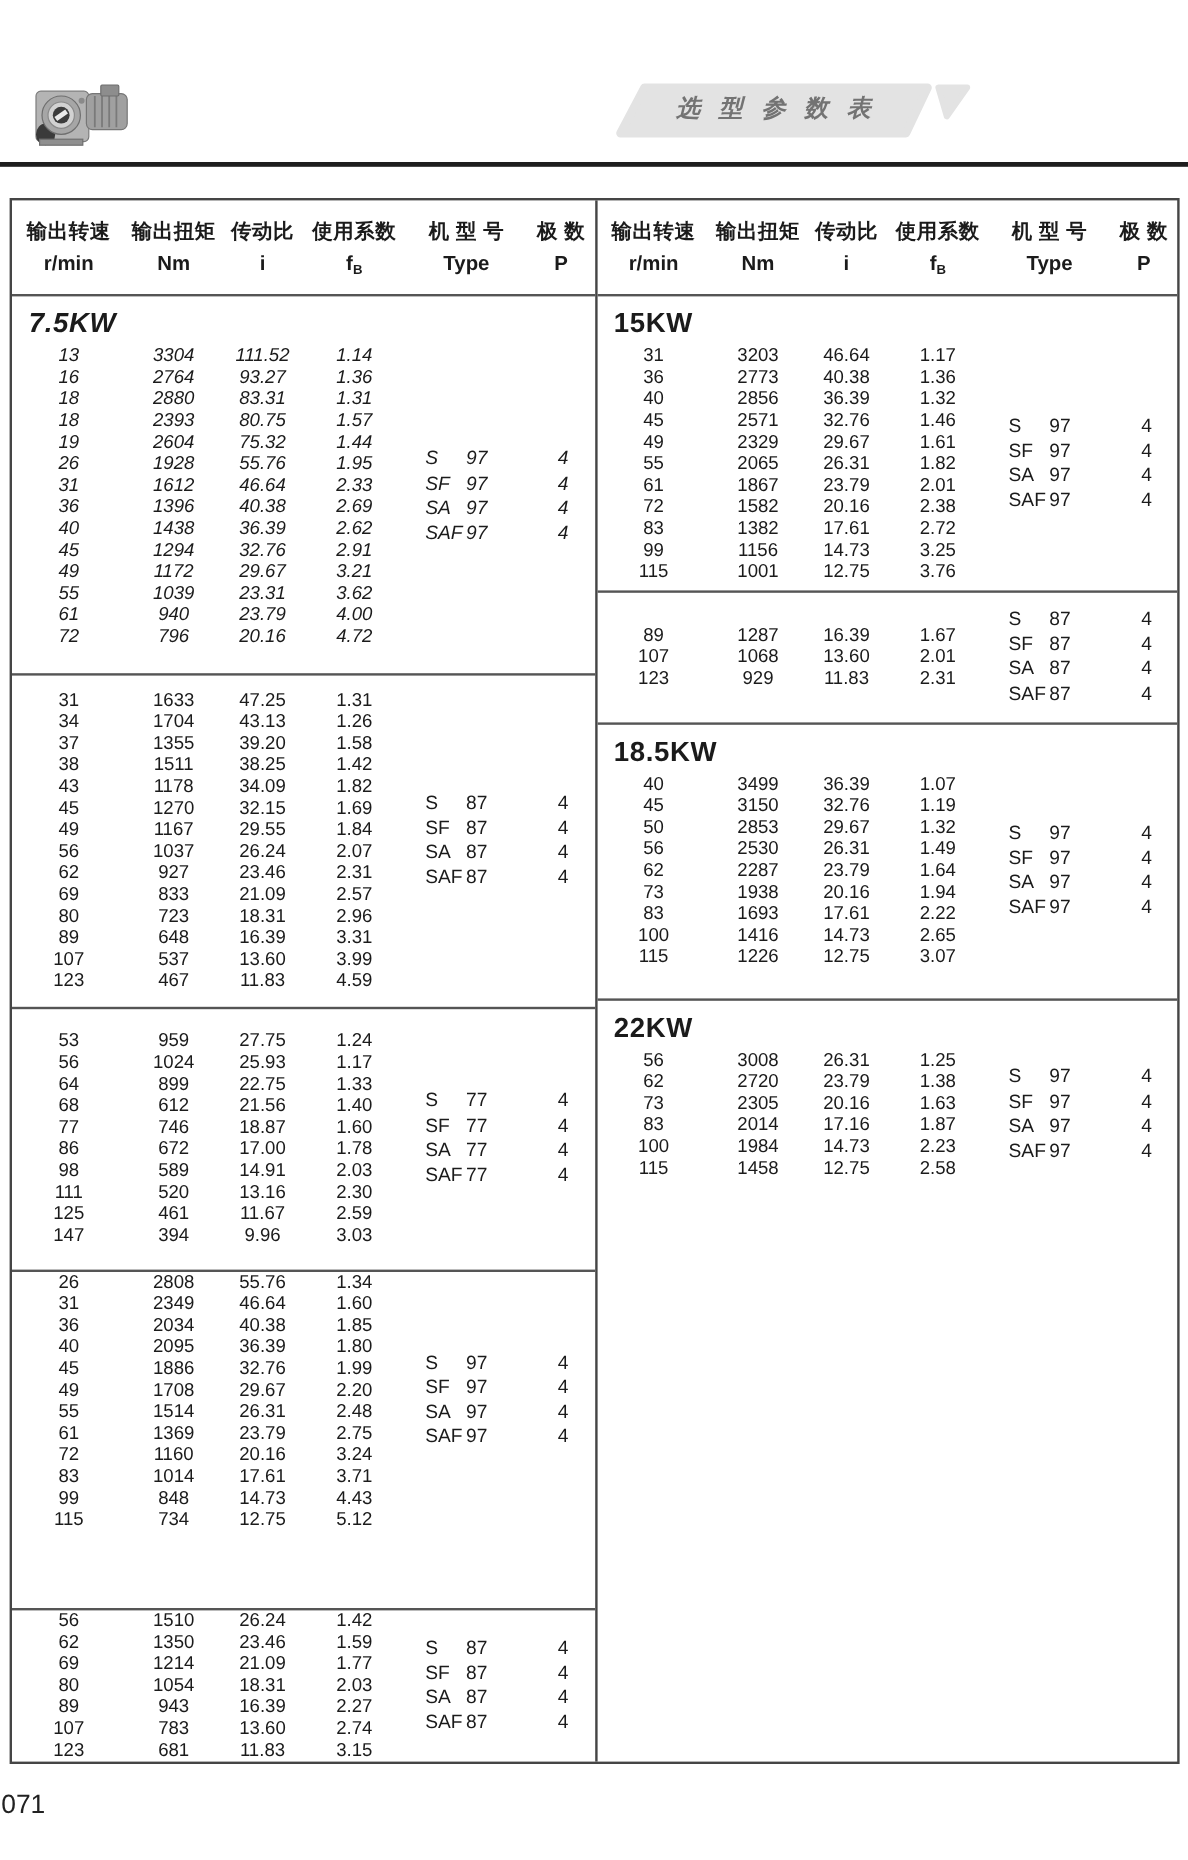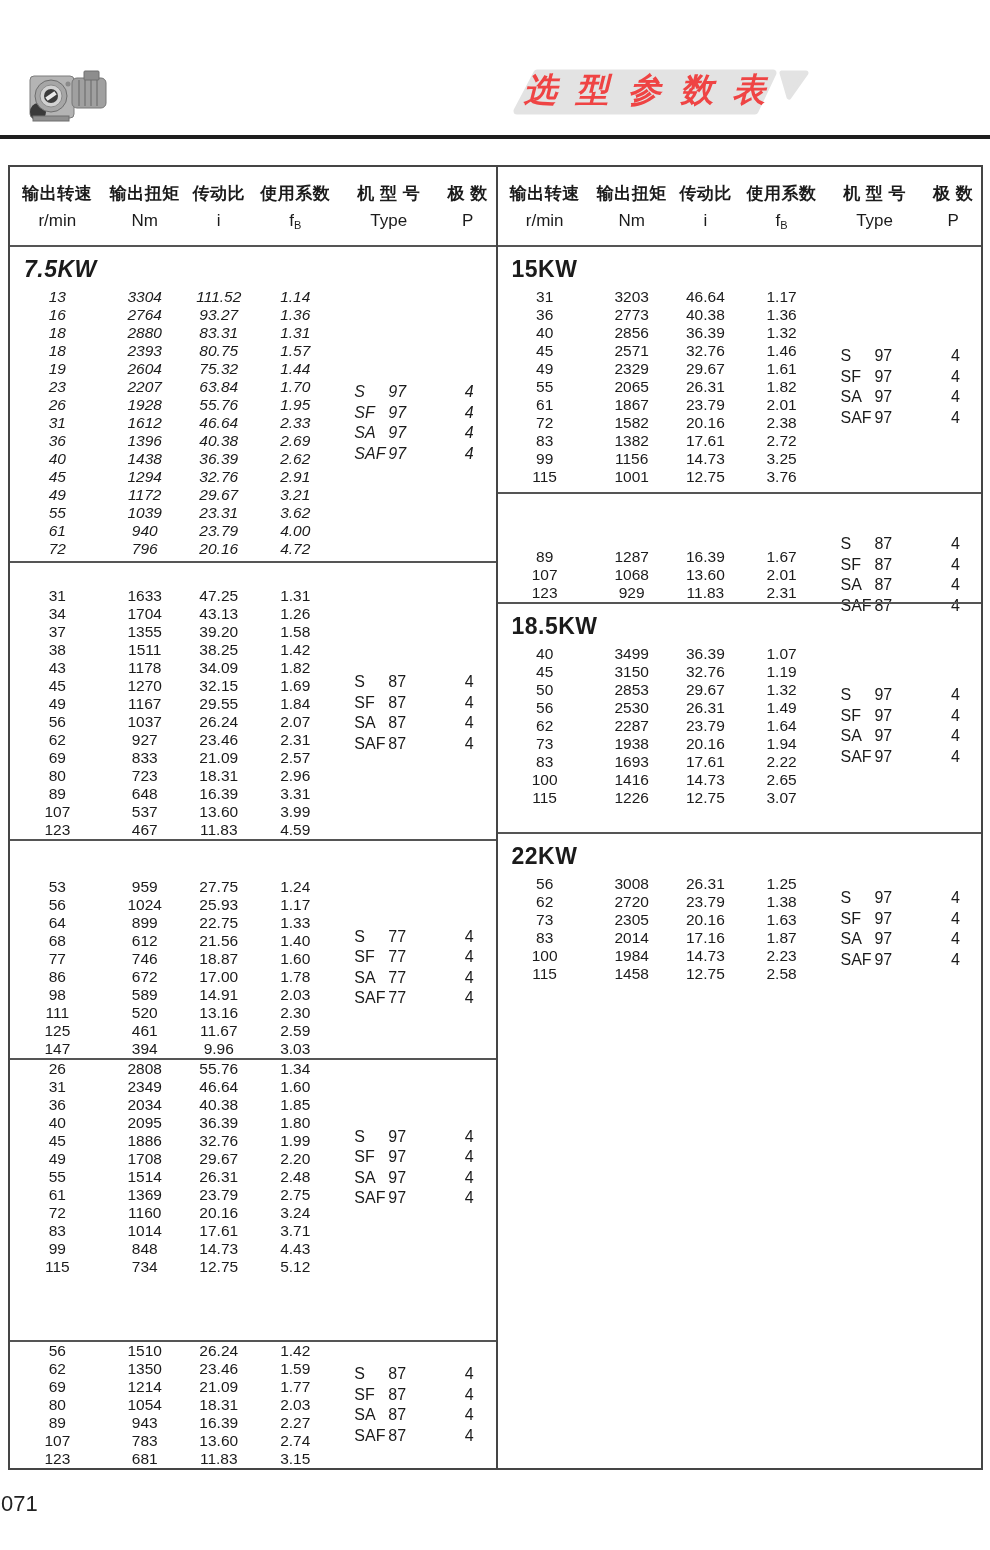--- a/index.html
+++ b/index.html
@@ -11,46 +11,46 @@
     color:#1b1b1b;
     overflow:hidden;
   }
   
   .logo{position:absolute;left:28px;top:64px;width:88px;height:64px;}
   .banner{position:absolute;left:505px;top:68px;width:310px;height:48px;}
   .banner svg{position:absolute;left:0;top:0;}
   .banner-text{
     position:absolute;left:22px;top:0;width:240px;height:44px;
     display:flex;align-items:center;justify-content:center;
-    font-size:33px;font-weight:700;font-style:italic;
-    letter-spacing:5px;color:#ef4444;white-space:nowrap;
+    font-size:20px;font-weight:700;font-style:italic;
+    letter-spacing:5px;color:#737373;white-space:nowrap;
   }
   .top-rule{position:absolute;left:0;top:135px;width:990px;height:4px;background:#1e1e1e;}
   
   .spec-table{
     position:absolute;left:8px;top:165px;width:975px;height:1305px;
     border:2px solid #454545;
     display:flex;box-sizing:border-box;
     background:#fff;
   }
   .col{width:50%;display:flex;flex-direction:column;box-sizing:border-box;}
   .col-right{border-left:2px solid #454545;}
   .col-header{
     height:78px;flex:0 0 78px;border-bottom:2px solid #555;
     display:flex;flex-direction:column;justify-content:center;
   }
   .hrow{display:grid;grid-template-columns:19.5% 16.5% 14% 17.5% 21% 11.5%;}
   .hcell{text-align:center;white-space:nowrap;}
   .hrow.zh{font-size:17px;font-weight:700;letter-spacing:0.5px;}
-  .hrow.en{font-size:17px;font-weight:400;margin-top:6px;}
+  .hrow.en{font-size:17px;font-weight:700;margin-top:6px;}
   .sub{font-size:11px;vertical-align:-3px;}
   .col-body{flex:1;display:flex;flex-direction:column;min-height:0;}
   .panel{box-sizing:border-box;display:flex;flex-direction:column;position:relative;}
   .panel:not(:first-child){border-top:2px solid #555;}
-  .panel.no-title{justify-content:flex-end;}
+  .panel.no-title{justify-content:center;}
   .section-title{
     font-size:23px;font-weight:700;letter-spacing:0.5px;
     padding-left:14px;margin:9px 0 5px 0;
   }
   .rows{position:relative;width:100%;}
   .data-row{
     display:grid;grid-template-columns:19.5% 16.5% 14% 17.5% 21% 11.5%;
     height:18px;align-items:center;
   }
   .cell{text-align:center;font-size:15.5px;white-space:nowrap;}
@@ -147,26 +147,20 @@
                 <span class="cell">80.75</span>
                 <span class="cell">1.57</span>
               </div>
               <div class="data-row">
                 <span class="cell">19</span>
                 <span class="cell">2604</span>
                 <span class="cell">75.32</span>
                 <span class="cell">1.44</span>
               </div>
               <div class="data-row">
-                <span class="cell">23</span>
-                <span class="cell">2207</span>
-                <span class="cell">63.84</span>
-                <span class="cell">1.70</span>
-              </div>
-              <div class="data-row">
                 <span class="cell">26</span>
                 <span class="cell">1928</span>
                 <span class="cell">55.76</span>
                 <span class="cell">1.95</span>
               </div>
               <div class="data-row">
                 <span class="cell">31</span>
                 <span class="cell">1612</span>
                 <span class="cell">46.64</span>
                 <span class="cell">2.33</span>

